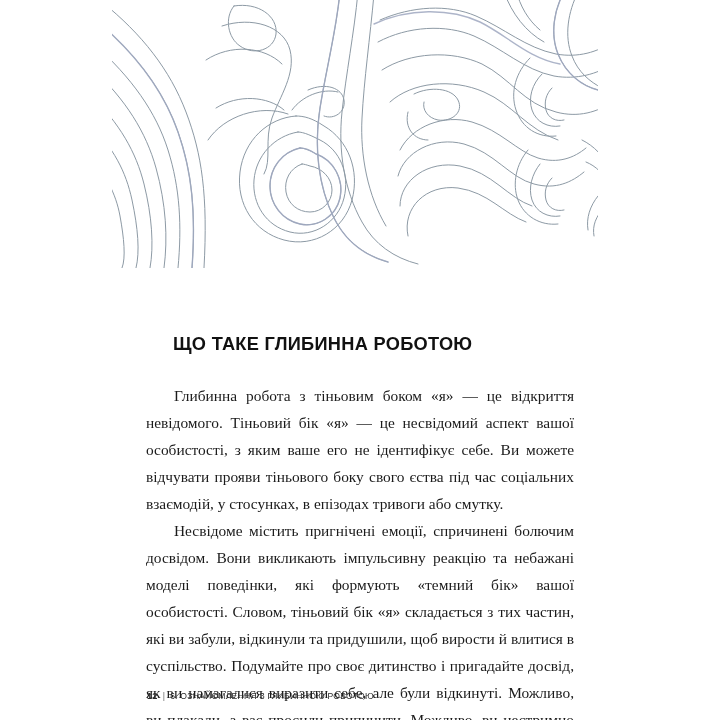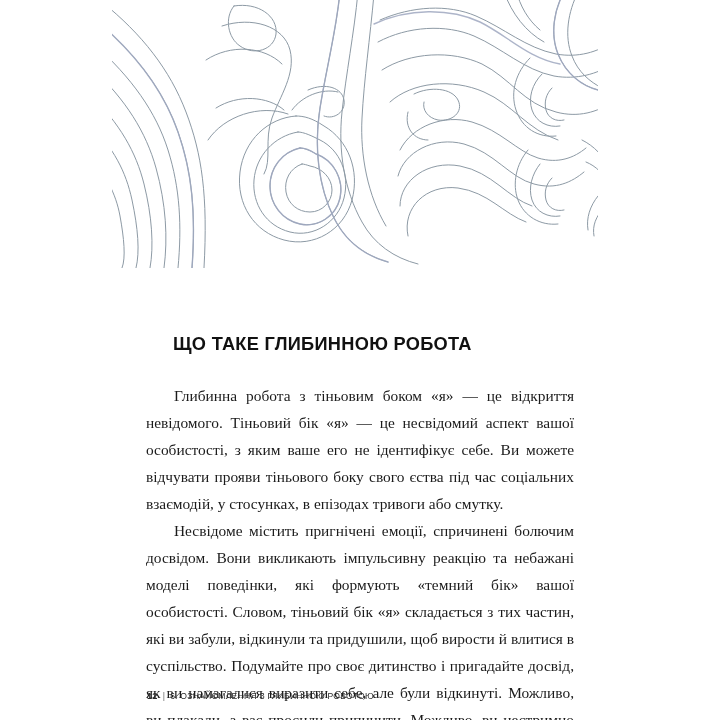--- a/index.html
+++ b/index.html
@@ -171,21 +171,21 @@
       <g fill="none" stroke="#9fa8c0" stroke-width="1.4" stroke-linecap="round" stroke-linejoin="round" opacity="0.85">
         <path d="M262 24 C 296 8, 338 8, 368 22 C 396 36, 416 58, 448 64"></path>
         <path d="M228 -8 C 224 32, 214 70, 208 108 C 202 146, 206 186, 222 218 C 234 242, 254 256, 276 262"></path>
         <path d="M188 148 C 170 152, 158 168, 158 186 C 158 204, 170 220, 188 224 C 206 228, 224 216, 228 198 C 232 180, 222 160, 204 154 C 198 150, 192 148, 188 148 Z"></path>
         <path d="M-14 22 C 26 56, 52 92, 66 132 C 80 172, 84 212, 80 268"></path>
         <path d="M452 -8 C 442 10, 438 34, 446 54 C 454 74, 470 86, 486 90"></path>
       </g>
     </svg>
   </div>
 
-  <h1 class="heading">ЩО ТАКЕ ГЛИБИННОЮ РОБОТА</h1>
+  <h1 class="heading">ЩО ТАКЕ ГЛИБИННА РОБОТОЮ</h1>
 
   <div class="body-text">
     <p>Глибинна робота з тіньовим боком «я» — це відкриття невідомого. Тіньовий бік «я» — це несвідомий аспект вашої особистості, з яким ваше его не ідентифікує себе. Ви можете відчувати прояви тіньового боку свого єства під час соціальних взаємодій, у стосунках, в епізодах тривоги або смутку.</p>
     <p>Несвідоме містить пригнічені емоції, спричинені болючим досвідом. Вони викликають імпульсивну реакцію та небажані моделі поведінки, які формують «темний бік» вашої особистості. Словом, тіньовий бік «я» складається з тих частин, які ви забули, відкинули та придушили, щоб вирости й влитися в суспільство. Подумайте про своє дитинство і пригадайте досвід, як ви намагалися виразити себе, але були відкинуті. Можливо, ви плакали, а вас просили припинити. Можливо, ви нестримно сміялися на уроці, а вчитель або однолітки кидали на вас презирливі погляди.</p>
   </div>
 
   <div class="footer">
     <span class="folio">12</span>
     <span class="sep">|</span>
     <span class="running-head">6. ОЗНАЙОМЛЕННЯ З ГЛИБИННОЮ РОБОТОЮ</span>

